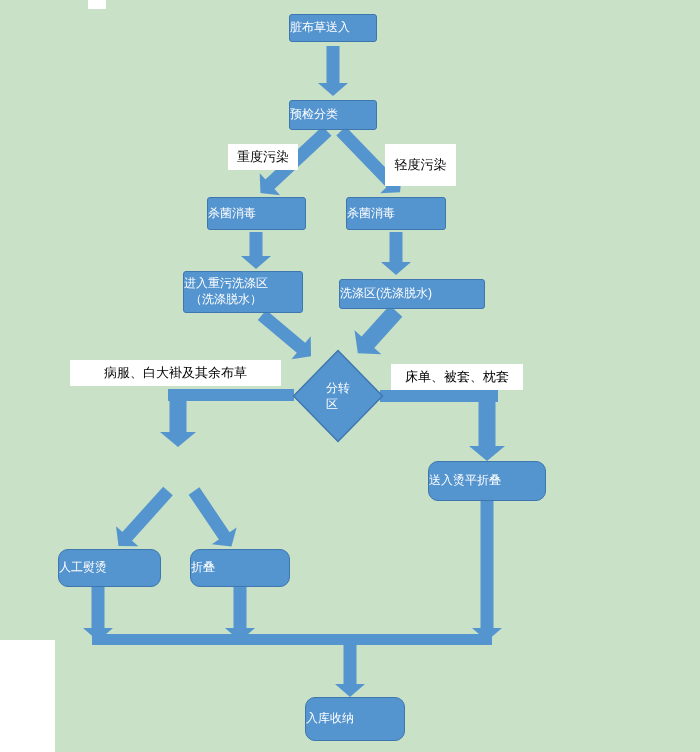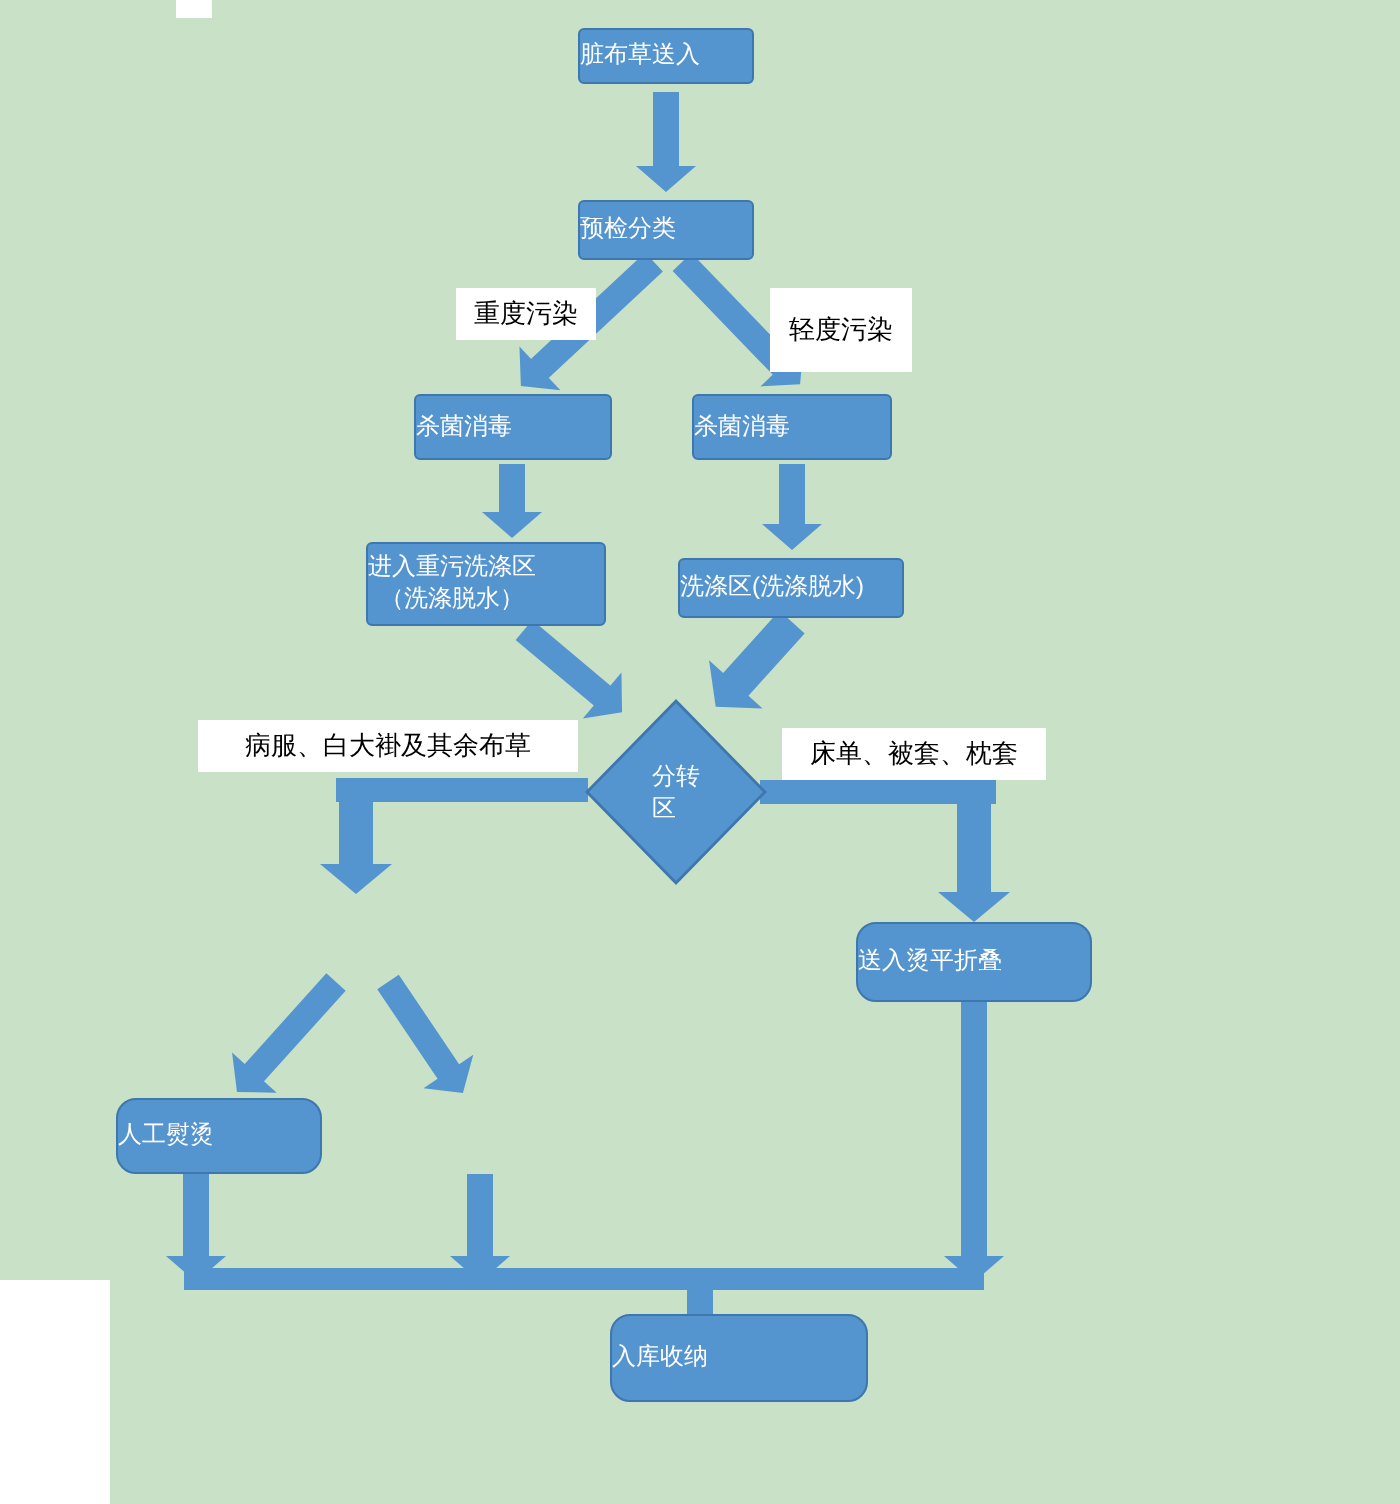--- a/index.html
+++ b/index.html
@@ -154,55 +154,58 @@
 
   <div class="node" style="left:346px;top:197px;width:100px;height:33px">
     <span>杀菌消毒</span>
   </div>
 
   <div class="node" style="left:183px;top:271px;width:120px;height:42px">
     <span>进入重污洗涤区
 （洗涤脱水）</span>
   </div>
 
-  <div class="node" style="left:339px;top:279px;width:113px;height:30px">
+  <div class="node" style="left:339px;top:279px;width:146px;height:30px">
     <span>洗涤区(洗涤脱水)</span>
   </div>
 
   <div class="diamond" style="left:292px;top:349px;width:92px;height:94px">
     <svg width="92" height="94" viewBox="0 0 92 94">
       <polygon points="46,1.5 90.5,47 46,92.5 1.5,47" style="fill:var(--node-fill,#5494cf);stroke:var(--node-border,#3e76ae);stroke-width:1.4"></polygon>
     </svg>
     <div class="dtext">分转
 区</div>
   </div>
 
 
   <div class="node round" style="left:58px;top:549px;width:103px;height:38px">
     <span>人工熨烫</span>
   </div>
 
   <div class="node round" style="left:428px;top:461px;width:118px;height:40px">
     <span>送入烫平折叠</span>
   </div>
 
-
-  <div class="node round" style="left:305px;top:657px;width:129px;height:44px">
+  <div class="node round" style="left:190px;top:549px;width:100px;height:38px">
+    <span>折叠</span>
+  </div>
+
+  <div class="node round" style="left:305px;top:697px;width:100px;height:44px">
     <span>入库收纳</span>
   </div>
 
   <div class="wlabel" style="left:228px;top:144px;width:70px;height:26px">
     <span>重度污染</span>
   </div>
 
   <div class="wlabel" style="left:385px;top:144px;width:71px;height:42px">
     <span>轻度污染</span>
   </div>
 
-  <div class="wlabel" style="left:99px;top:360px;width:190px;height:26px">
+  <div class="wlabel" style="left:70px;top:360px;width:211px;height:26px">
     <span>病服、白大褂及其余布草</span>
   </div>
 
   <div class="wlabel" style="left:391px;top:364px;width:132px;height:26px">
     <span>床单、被套、枕套</span>
   </div>
 
 </div>
 
 </body></html>

